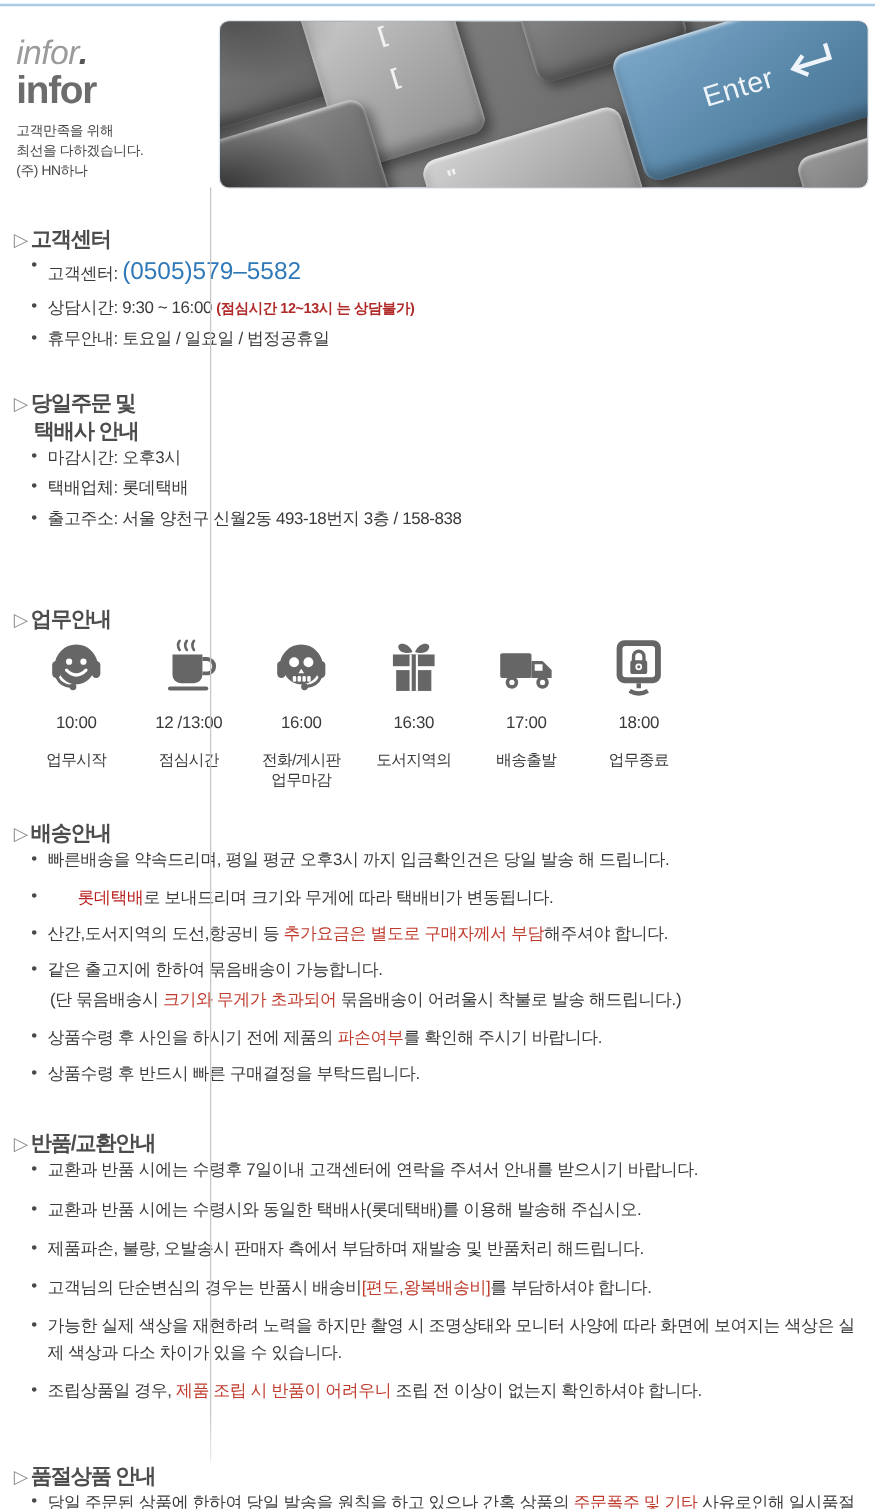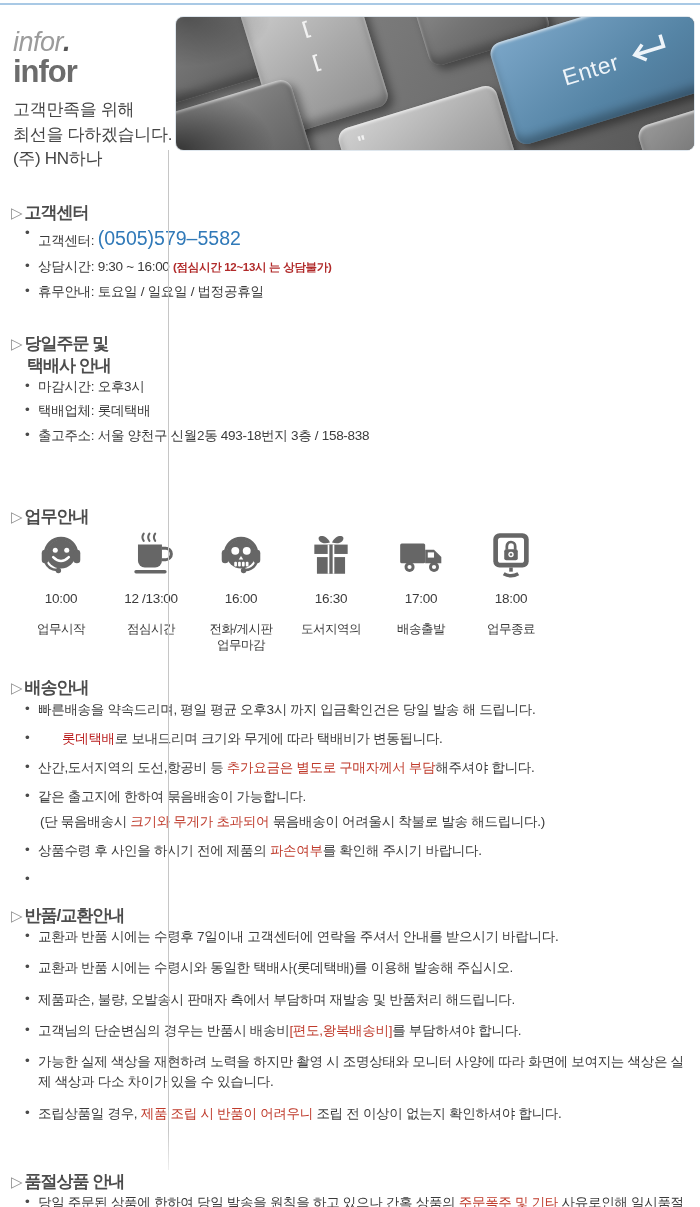--- a/index.html
+++ b/index.html
@@ -7,21 +7,21 @@
        font-family:"Liberation Sans","DejaVu Sans",sans-serif;color:#3a3a3a;}
   .top-line{margin-top:3px;height:2px;background:#a9c9e5;}
   .page{padding:0 5px;}
 
   
   .header-row{display:flex;margin-top:11px;}
   .logo-block{width:170px;box-sizing:border-box;padding:14px 0 0 8px;flex:none;}
   .logo-top{font-size:27px;color:#9b9b9b;line-height:.95;letter-spacing:-.5px;font-style:italic;}
   .logo-dot{color:#555;font-weight:bold;}
   .logo-bottom{font-size:31px;font-weight:bold;color:#6c6c6c;letter-spacing:-1px;line-height:1.05;}
-  .tagline{margin-top:10px;font-size:17px;color:#454545;line-height:1.45;letter-spacing:-.3px;}
+  .tagline{margin-top:10px;font-size:11px;color:#454545;line-height:1.45;letter-spacing:-.3px;}
 
   .hero{flex:1;height:133px;border-radius:8px;position:relative;overflow:hidden;
         background:linear-gradient(120deg,#8d8d8d 0%,#6f6f6f 55%,#555 100%);
         border:1px solid #dfe7ee;}
   .key{position:absolute;border-radius:12px;transform:rotate(-17deg);
        background:linear-gradient(155deg,#d2d2d2 0%,#aaa 55%,#8d8d8d 100%);
        box-shadow:inset 0 2px 3px rgba(255,255,255,.65),inset 0 -7px 9px rgba(0,0,0,.28),4px 6px 9px rgba(0,0,0,.4);}
   .key .glyph{color:#f2f2f2;font-size:18px;font-weight:bold;display:block;text-align:center;}
   .key-dark{background:linear-gradient(155deg,#9a9a9a 0%,#757575 55%,#5c5c5c 100%);}
   .key-enter{background:linear-gradient(155deg,#7ba6c8 0%,#5584a5 60%,#486f8e 100%);
@@ -254,21 +254,21 @@
       <div class="sec-head"><span class="arrow">▷</span><span>배송안내</span></div>
     </div>
     <div class="sec-right">
       <div class="bullets gap-m">
           <div class="bullet-item"><span class="dot">•</span><span class="seg">빠른배송을 약속드리며, 평일 평균 오후3시 까지 입금확인건은 당일 발송 해 드립니다.</span></div>
           <div class="bullet-item"><span class="dot">•</span><span class="seg seg-blue">롯데택배</span><span class="seg">로 보내드리며 크기와 무게에 따라 택배비가 변동됩니다.</span></div>
           <div class="bullet-item"><span class="dot">•</span><span class="seg">산간,도서지역의 도선,항공비 등 </span><span class="seg seg-red">추가요금은 별도로 구매자께서 부담</span><span class="seg">해주셔야 합니다.</span></div>
           <div class="bullet-item"><span class="dot">•</span><span class="seg">같은 출고지에 한하여 묶음배송이 가능합니다.</span></div>
           <div class="bullet-item sub"><span class="seg">(단 묶음배송시 </span><span class="seg seg-red">크기와 무게가 초과되어</span><span class="seg"> 묶음배송이 어려울시 착불로 발송 해드립니다.)</span></div>
           <div class="bullet-item"><span class="dot">•</span><span class="seg">상품수령 후 사인을 하시기 전에 제품의 </span><span class="seg seg-red">파손여부</span><span class="seg">를 확인해 주시기 바랍니다.</span></div>
-          <div class="bullet-item"><span class="dot">•</span></div>
+          <div class="bullet-item"><span class="dot">•</span><span class="seg">상품수령 후 반드시 빠른 구매결정을 부탁드립니다.</span></div>
         </div>
     </div>
   </div>
 
   <div class="section" id="sec-returns">
     <div class="sec-left">
       <div class="sec-head"><span class="arrow">▷</span><span>반품/교환안내</span></div>
     </div>
     <div class="sec-right">
       <div class="bullets gap-l">

